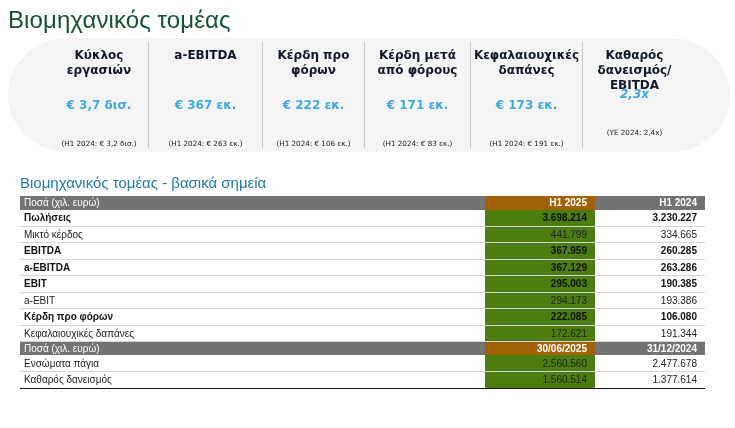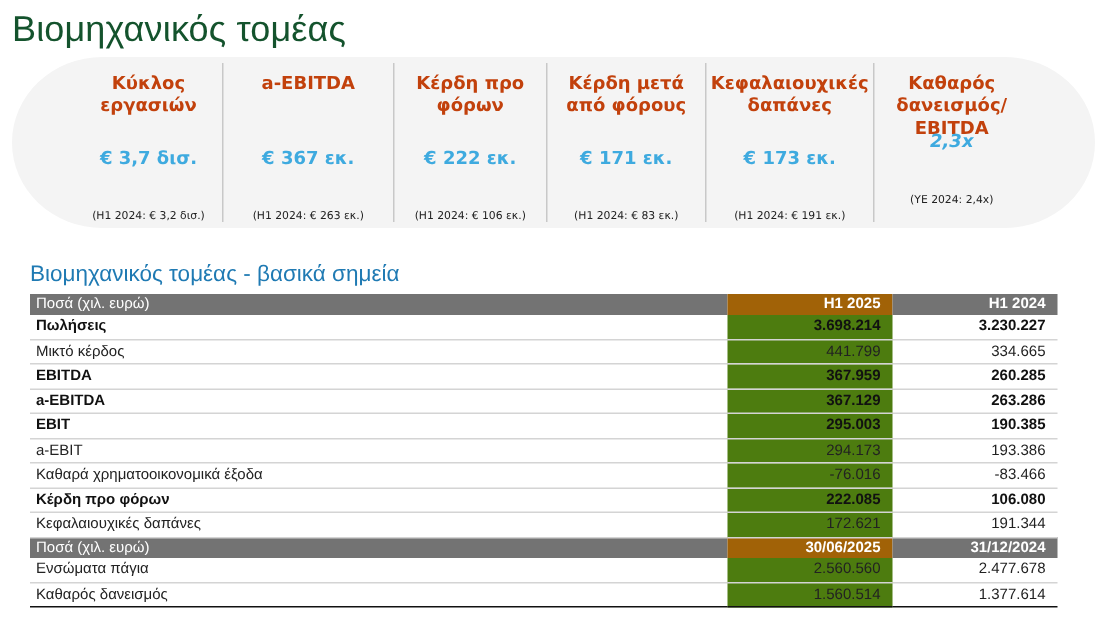--- a/index.html
+++ b/index.html
@@ -20,21 +20,21 @@
     padding: 4px 46px 4px 42px;
   }
   .kpi {
     flex: 0 0 auto;
     display: flex; flex-direction: column; align-items: center;
     text-align: center; position: relative;
     padding-top: 6px;
   }
   .kpi + .kpi { border-left: 1.5px solid #c8c8c8; }
   .kpi .kpi-label {
-    font-size: 12px; font-weight: bold; color: #c2410c; line-height: 15px;
+    font-size: 12px; font-weight: bold; color: #0f172a; line-height: 15px;
     height: 45px; display: flex; align-items: flex-start; justify-content: center;
   }
   .kpi .kpi-value {
     font-size: 12px; font-weight: bold; color: #3eaadf; margin-top: 5px; height: 20px;
   }
   .kpi .kpi-prev {
     font-size: 7.2px; color: #222; margin-top: 21px;
   }
   .kpi.k1 { width: 98px; }
   .kpi.k2 { width: 114px; }
@@ -147,25 +147,20 @@
     <tr class="bold">
       <td>EBIT</td>
       <td class="num shade">295.003</td>
       <td class="num">190.385</td>
     </tr>
     <tr>
       <td>a-EBIT</td>
       <td class="num shade">294.173</td>
       <td class="num">193.386</td>
     </tr>
-    <tr>
-      <td>Καθαρά χρηματοοικονομικά έξοδα</td>
-      <td class="num shade">-76.016</td>
-      <td class="num">-83.466</td>
-    </tr>
     <tr class="bold">
       <td>Κέρδη προ φόρων</td>
       <td class="num shade">222.085</td>
       <td class="num">106.080</td>
     </tr>
     <tr>
       <td>Κεφαλαιουχικές δαπάνες</td>
       <td class="num shade">172.621</td>
       <td class="num">191.344</td>
     </tr>

